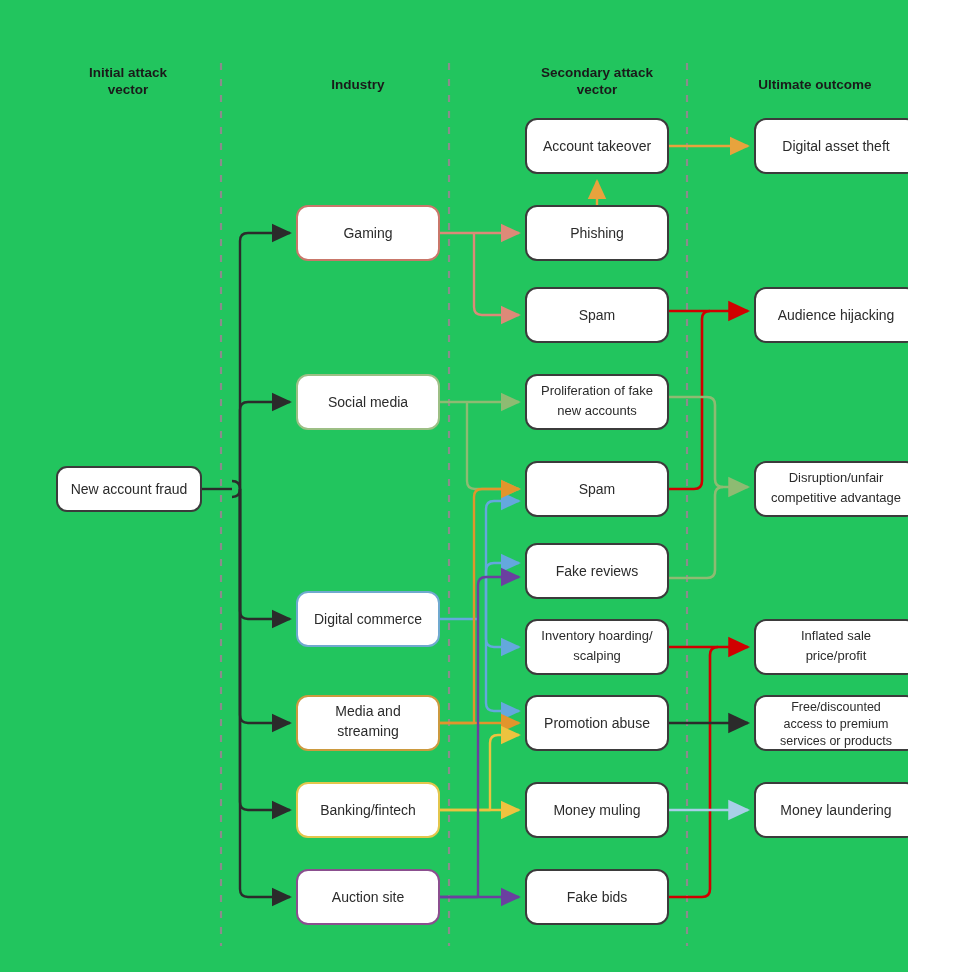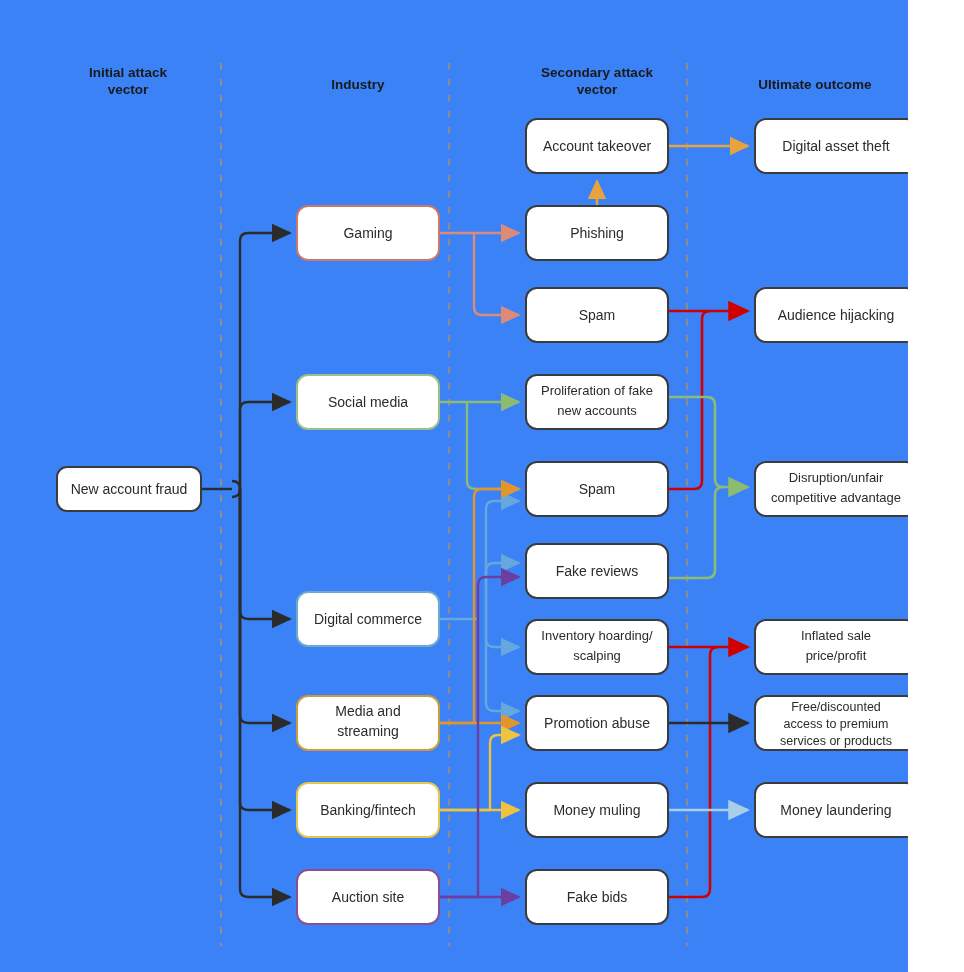--- a/index.html
+++ b/index.html
@@ -1,17 +1,17 @@
 <!DOCTYPE html>
 <html><head>
 <meta charset="utf-8">
 <style>
   html,body{margin:0;padding:0;background:#ffffff;}
   body{font-family:"Liberation Sans","DejaVu Sans",sans-serif;}
-  #stage{position:relative;width:908px;height:972px;background:#3b82f6;overflow:hidden;}
+  #stage{position:relative;width:908px;height:972px;background:#22c55e;overflow:hidden;}
   svg#flow{position:absolute;left:0;top:0;width:964px;height:972px;}
   .col-title{font-family:"Liberation Sans","DejaVu Sans",sans-serif;font-size:13.5px;font-weight:bold;fill:#1a1a1a;text-anchor:middle;}
   .node-label{font-family:"Liberation Sans","DejaVu Sans",sans-serif;font-size:14px;fill:#2b2b2b;text-anchor:middle;}
   .node-box{fill:#ffffff;stroke-width:2;}
   .divider{stroke:#8c8c8c;stroke-width:2.2;stroke-dasharray:7 9;fill:none;}
   .edge{fill:none;stroke-width:2.4;stroke-linejoin:round;stroke-linecap:butt;}
   .edge-thick{fill:none;stroke-width:2.6;stroke-linejoin:round;}
 </style>
 </head>
 <body>

